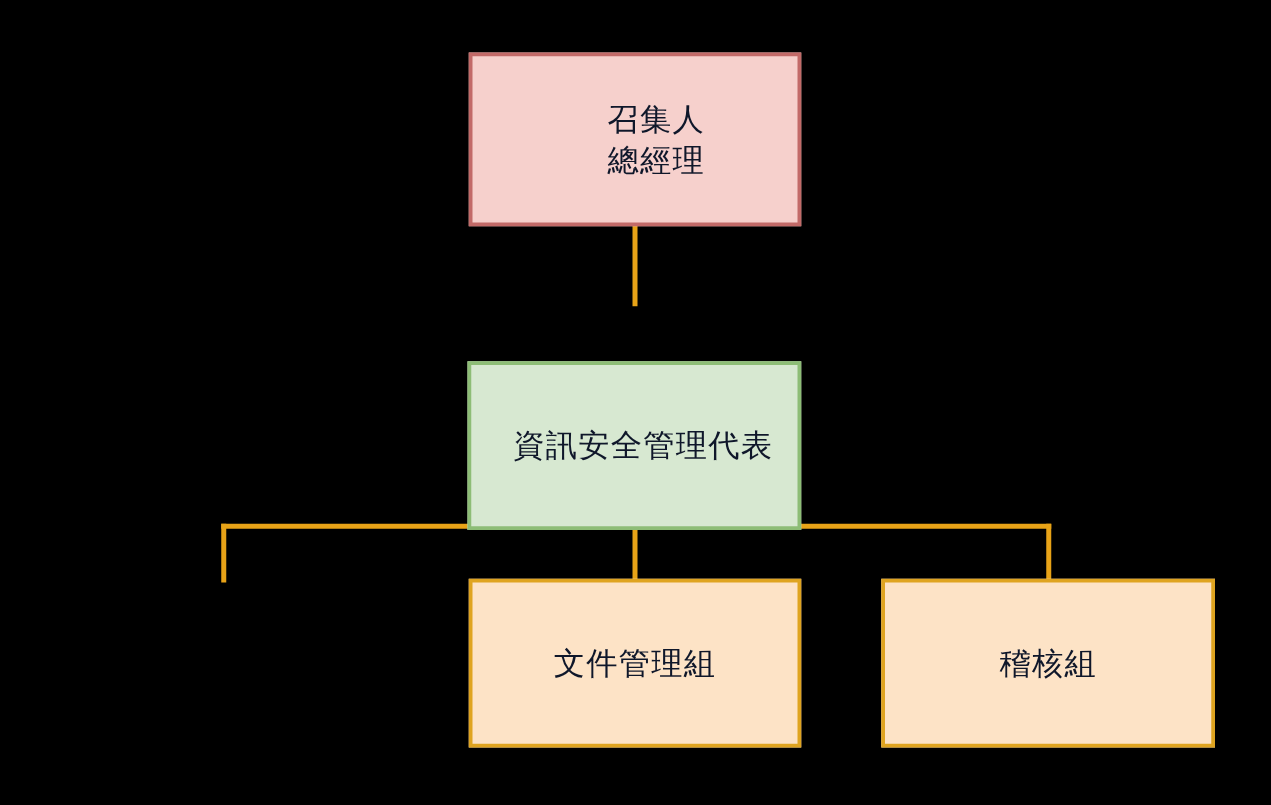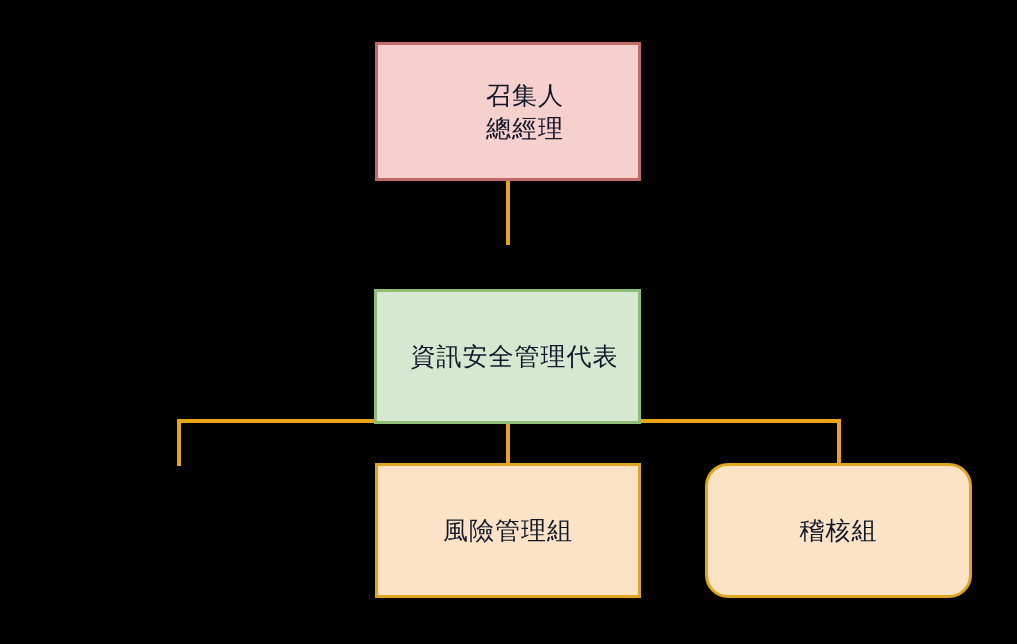--- a/index.html
+++ b/index.html
@@ -71,21 +71,21 @@
     height: 135px;
     background: #fde3c6;
     border: 3px solid #dfa420;
   }
   .node-group .label {
     font-size: 25px;
     letter-spacing: 1px;
   }
   #node-group-risk     { left: 45px;  width: 266px; }
   #node-group-document { left: 375px; width: 266px; }
-  #node-group-audit    { left: 705px; width: 267px; border-radius: 23px; }
+  #node-group-audit    { left: 705px; width: 267px; }
 
   
   .conn {
     position: absolute;
     background: #e8a317;
     z-index: 1;
   }
   .conn-v { width: 4px; }
   .conn-h { height: 4px; }
 
@@ -121,20 +121,20 @@
     <span class="label">召集人
 總經理</span>
   </div>
 
   <div class="node" id="node-representative">
     <span class="label">資訊安全管理代表</span>
   </div>
 
 
   <div class="node node-group" id="node-group-document">
-    <span class="label">風險管理組</span>
+    <span class="label">文件管理組</span>
   </div>
 
   <div class="node node-group" id="node-group-audit">
     <span class="label">稽核組</span>
   </div>
 
 </div>
 
 </body></html>

